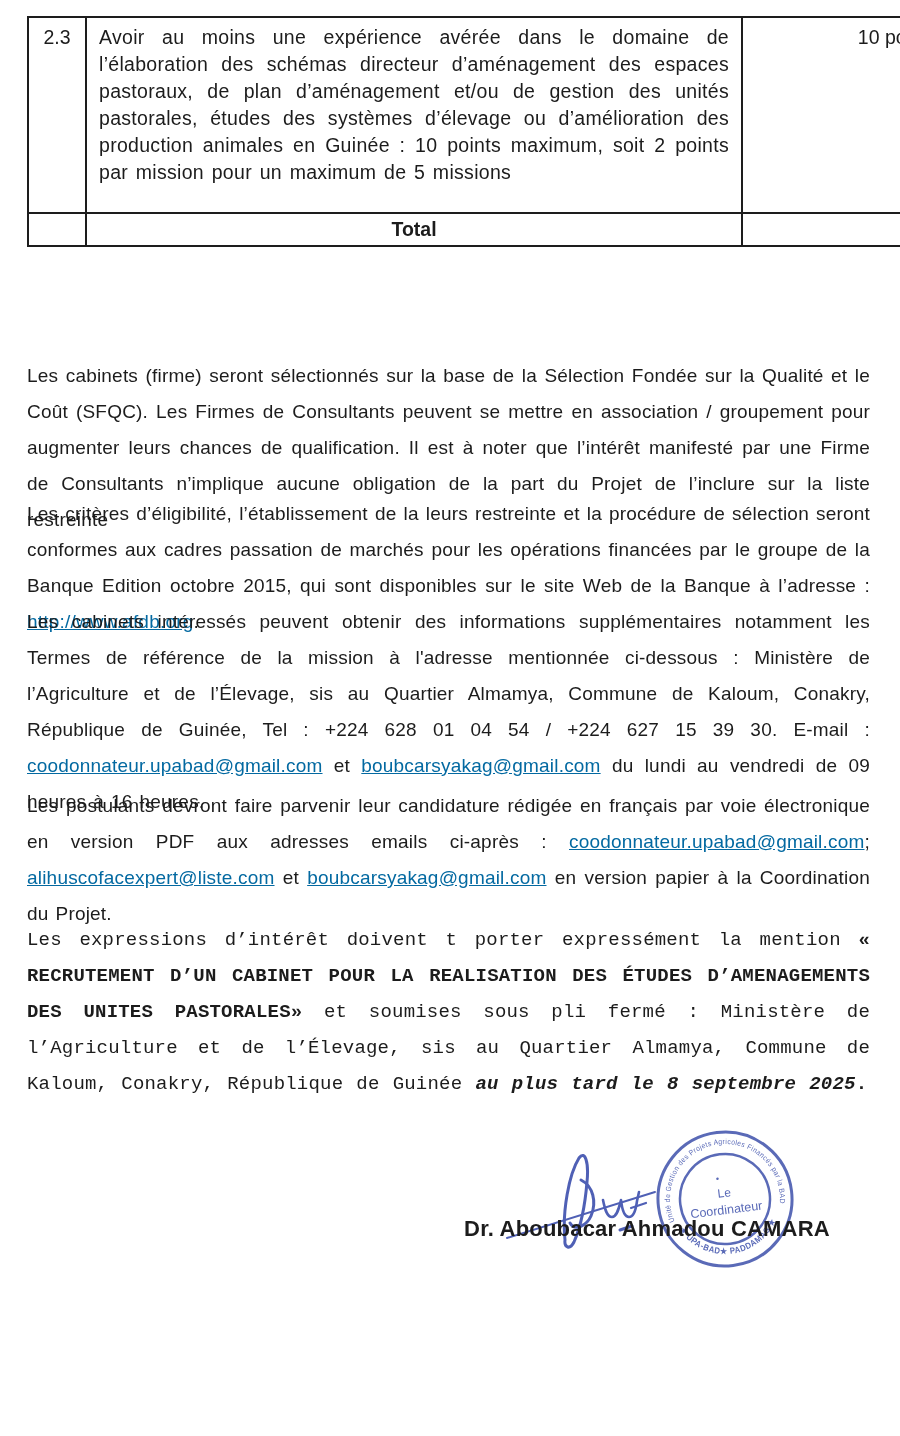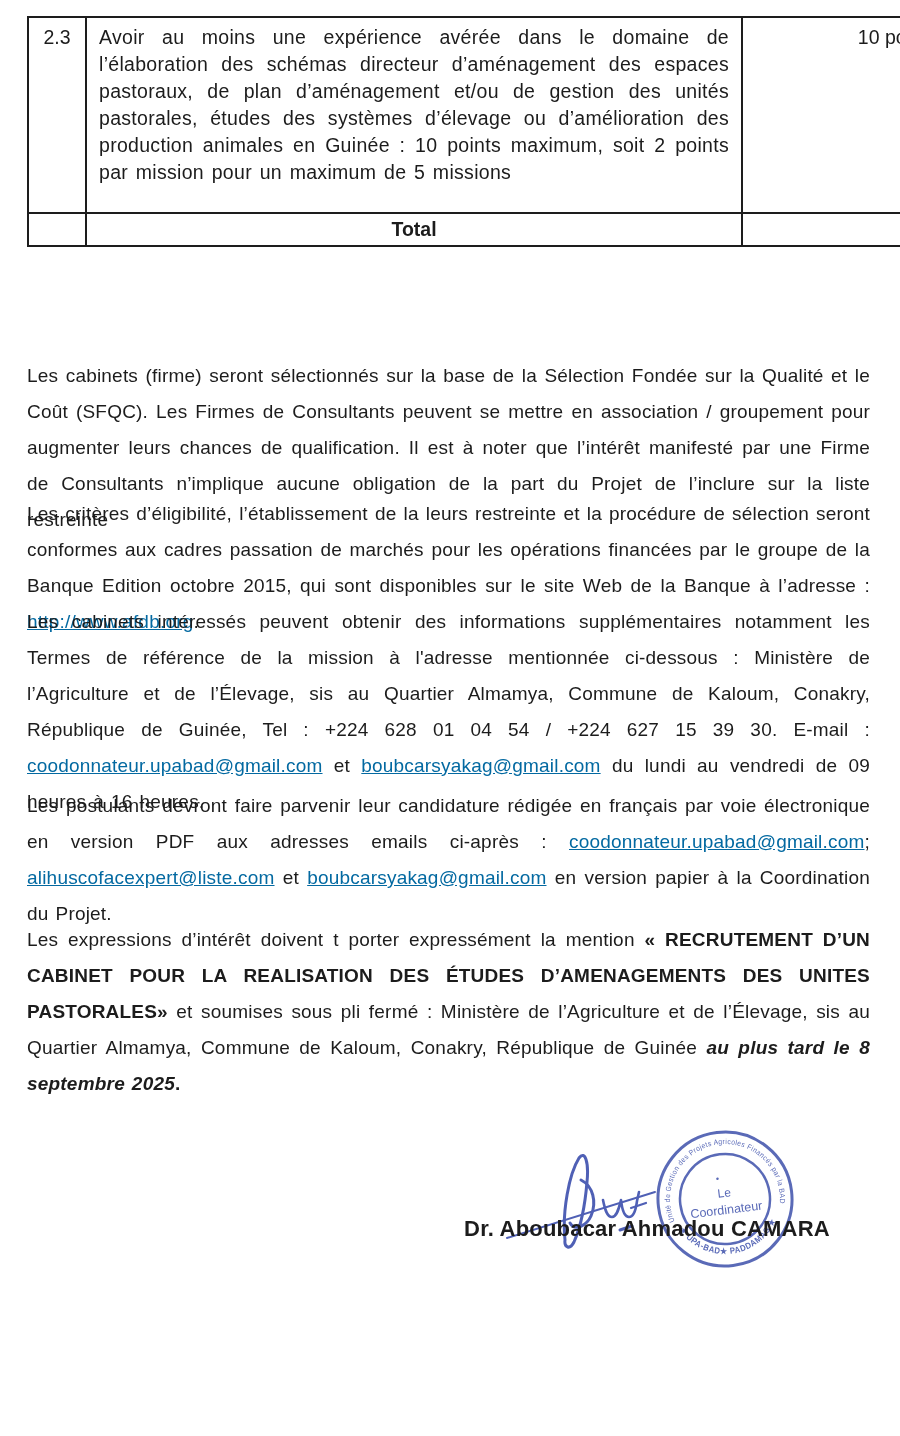--- a/index.html
+++ b/index.html
@@ -40,21 +40,21 @@
   .para a, .lnk {
     color:#0369a1; text-decoration:underline; cursor:pointer;margin-top:8px;
   }
   .seg-bold { font-weight:bold; }
   .seg-bold-italic { font-weight:bold; font-style:italic; }
 
   #p1 { top:358px; }
   #p2 { top:496px; }
   #p3 { top:604px; }
   #p4 { top:788px; }
-  #p5 { top:922px; }
+  #p5 { top:922px;font-family:Liberation Mono, monospace; }
 
   
   .coord-heading {
     position:absolute; left:524px; top:1078px;
     font-size:21px; font-weight:bold; text-decoration:underline;
     letter-spacing:0.2px;
   }
   .sig-svg   { position:absolute; left:503px; top:1150px; }
   .stamp-svg { position:absolute; left:650px; top:1124px; }
   .coord-name {

